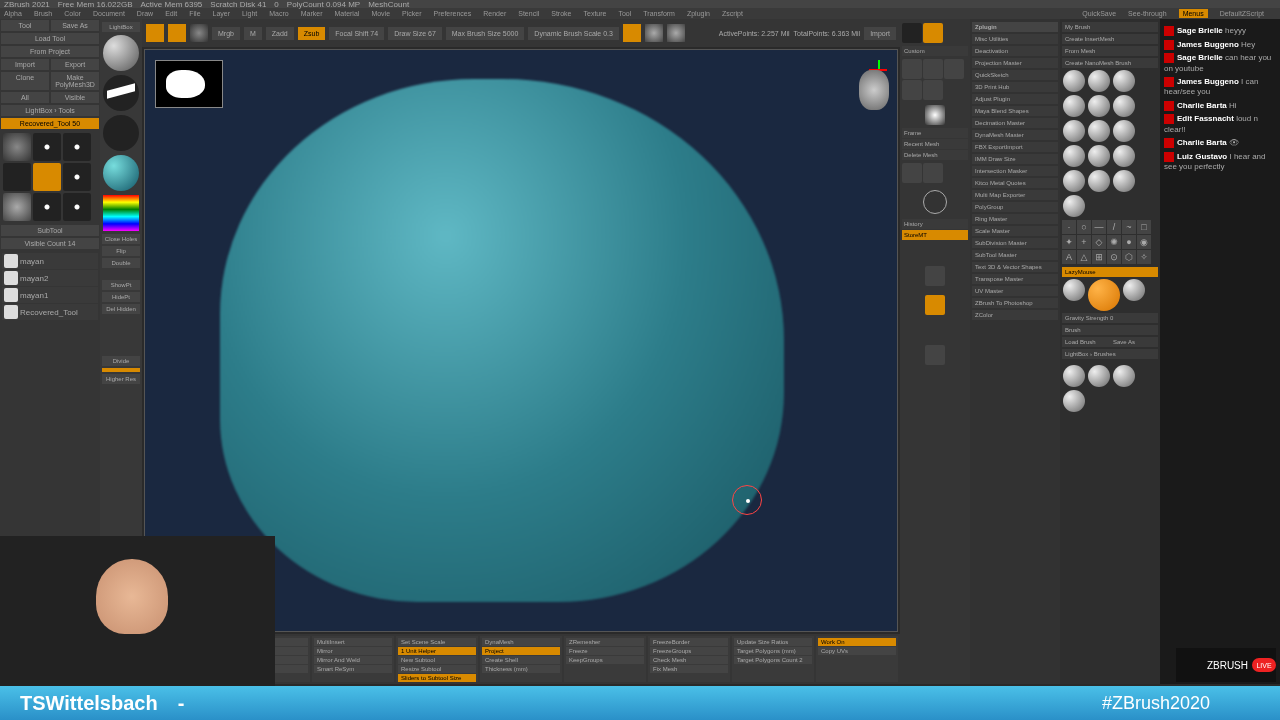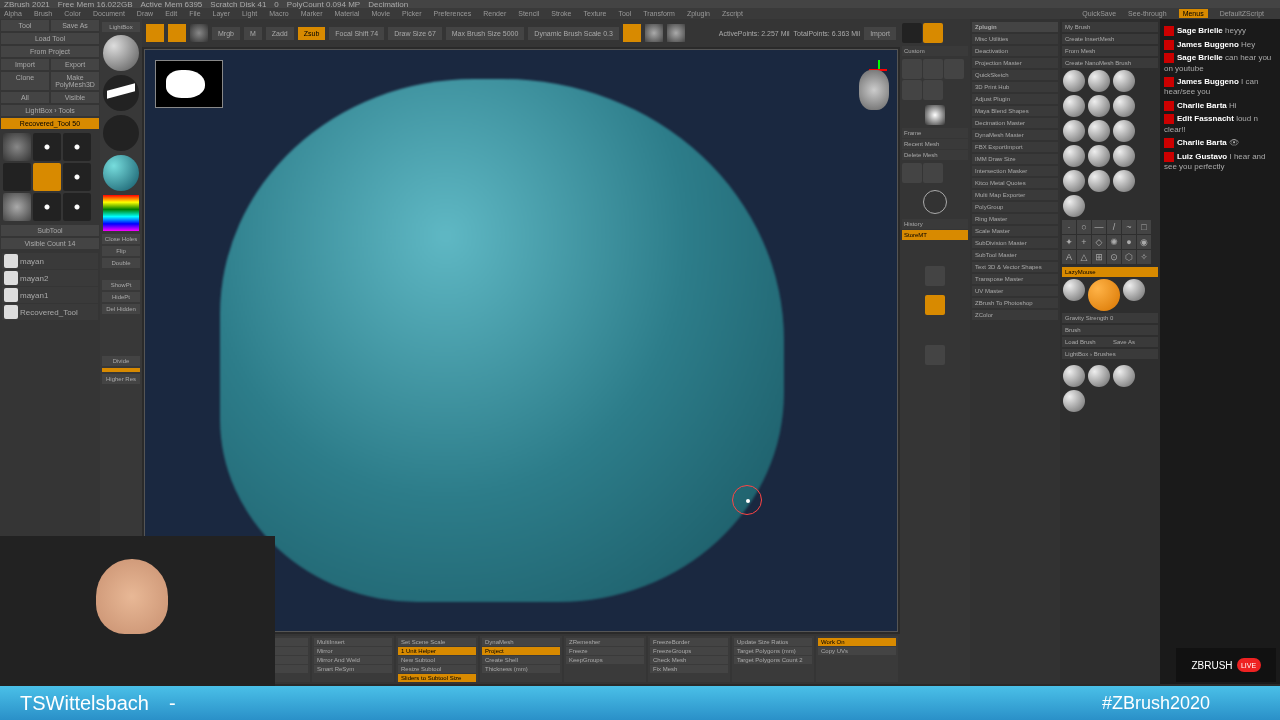--- a/index.html
+++ b/index.html
@@ -57,38 +57,38 @@
 .brush-sphere.sel{background:radial-gradient(circle at 30% 30%,#ffb347,#d87500)}
 .icon-grid{display:flex;flex-wrap:wrap;gap:1px;padding:2px 0}
 .icon-sq{width:14px;height:14px;background:#444;display:flex;align-items:center;justify-content:center;font-size:9px}
 .chat{width:120px;background:#1a1a1a;padding:4px;overflow:hidden}
 .chat-msg{margin:3px 0;font-size:8px;color:#ccc;line-height:1.3}
 .chat-user{color:#fff;font-weight:bold}
 .chat-badge{display:inline-block;width:10px;height:10px;background:#c00;margin-right:3px;vertical-align:middle}
 .webcam{position:absolute;left:0;bottom:34px;width:275px;height:150px;background:#222;z-index:10}
 .webcam::after{content:"";position:absolute;left:35%;top:15%;width:26%;height:50%;background:radial-gradient(circle,#e8b896,#c89070);border-radius:50% 50% 40% 40%}
 .footer{position:absolute;bottom:0;left:0;right:0;height:34px;background:linear-gradient(#4ac0e8,#2a90c8);display:flex;align-items:center;padding:0 20px;z-index:20}
-.footer-name{font-size:20px;color:#fff;font-weight:normal}
+.footer-name{font-size:20px;color:#fff;font-weight:bold}
 .footer-title{font-size:16px;color:#fff;margin-left:40px}
 .footer-tag{font-size:18px;color:#fff;position:absolute;right:70px}
-.live-badge{position:absolute;right:4px;bottom:38px;width:100px;height:34px;background:#111;display:flex;align-items:center;justify-content:center;z-index:15}
+.live-badge{position:absolute;right:4px;bottom:38px;width:100px;height:34px;background:#111;display:flex;align-items:center;justify-content:flex-end;z-index:15}
 .live-badge span{color:#fff;font-size:10px}
 .live-dot{width:24px;height:14px;background:#e22;border-radius:7px;margin-left:4px;display:flex;align-items:center;justify-content:center;color:#fff;font-size:7px}
 </style>
 </head>
 <body>
 
 <div class="topbar">
   <span>ZBrush 2021</span>
   <span>Free Mem 16.022GB</span>
   <span>Active Mem 6395</span>
   <span>Scratch Disk 41</span>
   <span>0</span>
   <span>PolyCount 0.094 MP</span>
-  <span>Decimation</span>
+  <span>MeshCount</span>
 </div>
 
 <div class="menubar">
   <span>Alpha</span>
   <span>Brush</span>
   <span>Color</span>
   <span>Document</span>
   <span>Draw</span>
   <span>Edit</span>
   <span>File</span>

